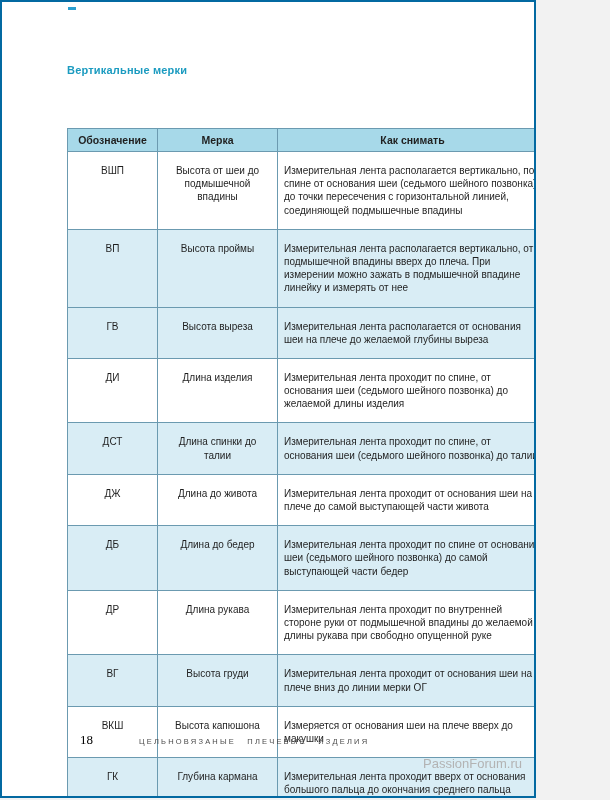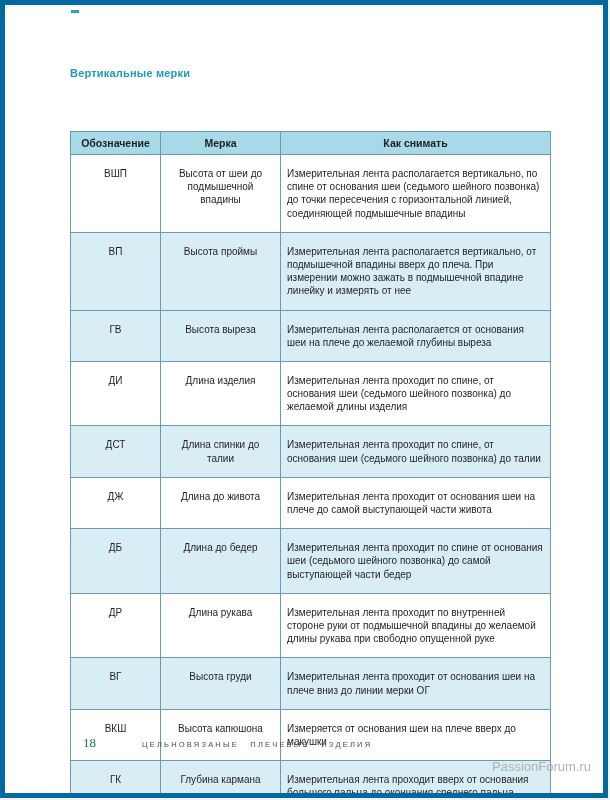--- a/index.html
+++ b/index.html
@@ -5,23 +5,23 @@
   :root{
     --accent:#1b9bc0;
     --header-bg:#a7d9e9;
     --row-alt-bg:#d9edf5;
     --border:#6b9ab0;
     --text:#1f1f1f;
   }
   html,body{margin:0;padding:0;background:#f2f2f2;}
   .page{
     position:relative;
-    width:608px;height:798px;
+    width:536px;height:798px;
     background:#ffffff;
-    border:5px solid #0369a1;
+    border:2px solid #0369a1;
     box-sizing:border-box;
     font-family:"Liberation Sans",sans-serif;
     color:var(--text);
     overflow:hidden;
   }
   .crop-mark{
     position:absolute;left:66px;top:5px;
     width:8px;height:3px;background:#2a9fd0;
   }
   .title{
@@ -45,21 +45,21 @@
     font-size:10px;line-height:1.32;color:var(--text);
     background:#ffffff;
   }
   td.code{text-align:center;font-size:10.5px;padding-top:5px;}
   td.mname{text-align:center;}
   td.mdesc{text-align:left;}
   tr.alt td{background:var(--row-alt-bg);}
   .pagenum{
     position:absolute;left:78px;top:730px;
     font-family:"Liberation Serif",serif;
-    font-size:13px;color:#15803d;
+    font-size:13px;color:#000000;
   }
   .running{
     position:absolute;left:137px;top:735px;
     font-size:7.5px;letter-spacing:2.2px;word-spacing:7px;
     color:#4a4a4a;text-transform:uppercase;
   }
   .watermark{
     position:absolute;right:12px;top:754px;
     font-size:13px;color:#b3b3b3;
   }

